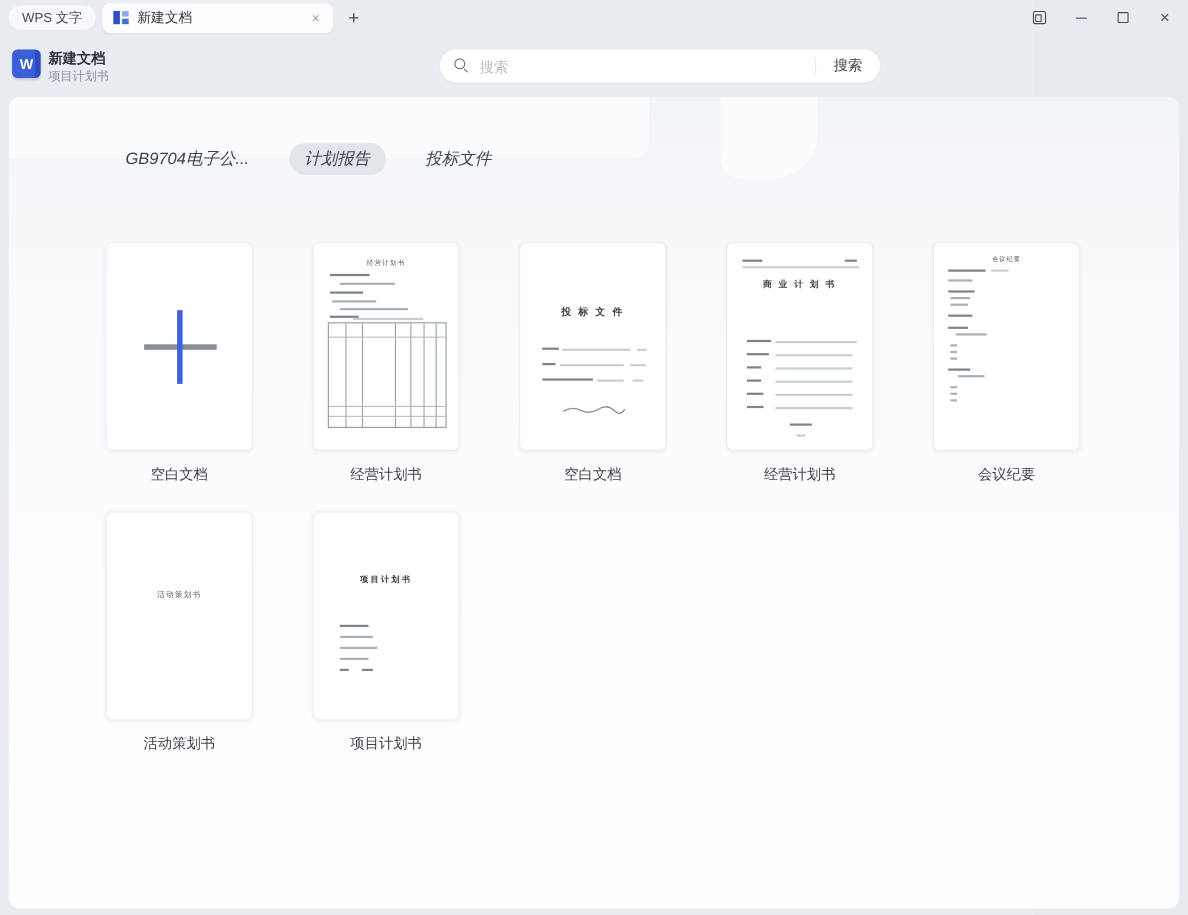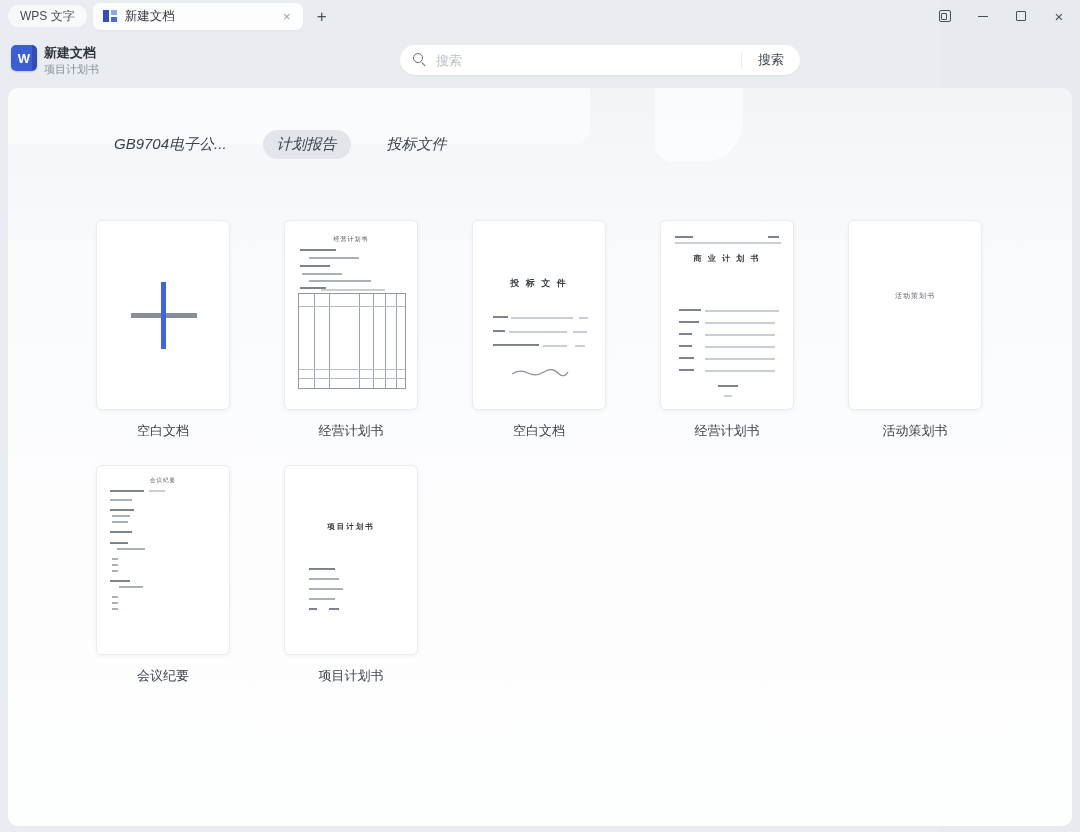--- a/index.html
+++ b/index.html
@@ -218,29 +218,20 @@
             <span class="ln dk" style="left:57px;top:164px;width:20px;"></span>
             <span class="ln lt" style="left:63px;top:174px;width:8px;"></span>
           </div>
         </div>
         <div class="card-label">经营计划书</div>
       </div>
 
       <div class="cell">
         <div class="card">
           <div class="thumb">
-            <div class="tt" style="left:0;right:0;top:70px;text-align:center;font-size:7px;letter-spacing:1px;color:#5a6069;">活动策划书</div>
-          </div>
-        </div>
-        <div class="card-label">活动策划书</div>
-      </div>
-
-      <div class="cell">
-        <div class="card">
-          <div class="thumb">
             <div class="tt" style="left:0;right:0;top:11px;text-align:center;font-size:5.5px;letter-spacing:1px;">会议纪要</div>
             <span class="ln dk" style="left:13px;top:24px;width:34px;"></span>
             <span class="ln lt" style="left:52px;top:24px;width:16px;"></span>
             <span class="ln" style="left:13px;top:33px;width:22px;"></span>
             <span class="ln dk" style="left:13px;top:43px;width:24px;"></span>
             <span class="ln" style="left:15px;top:49px;width:18px;"></span>
             <span class="ln" style="left:15px;top:55px;width:16px;"></span>
             <span class="ln dk" style="left:13px;top:65px;width:22px;"></span>
             <span class="ln dk" style="left:13px;top:76px;width:18px;"></span>
             <span class="ln" style="left:20px;top:82px;width:28px;"></span>
@@ -253,20 +244,29 @@
             <span class="ln" style="left:15px;top:136px;width:6px;"></span>
             <span class="ln" style="left:15px;top:142px;width:6px;"></span>
           </div>
         </div>
         <div class="card-label">会议纪要</div>
       </div>
 
       <div class="cell">
         <div class="card">
           <div class="thumb">
+            <div class="tt" style="left:0;right:0;top:70px;text-align:center;font-size:7px;letter-spacing:1px;color:#5a6069;">活动策划书</div>
+          </div>
+        </div>
+        <div class="card-label">活动策划书</div>
+      </div>
+
+      <div class="cell">
+        <div class="card">
+          <div class="thumb">
             <div class="tt" style="left:0;right:0;top:56px;text-align:center;font-size:7.5px;font-weight:bold;letter-spacing:2px;color:#3a3f46;">项目计划书</div>
             <span class="ln dk" style="left:24px;top:102px;width:26px;"></span>
             <span class="ln" style="left:24px;top:112px;width:30px;"></span>
             <span class="ln" style="left:24px;top:122px;width:34px;"></span>
             <span class="ln" style="left:24px;top:132px;width:26px;"></span>
             <span class="ln dk" style="left:24px;top:142px;width:8px;"></span>
             <span class="ln dk" style="left:44px;top:142px;width:10px;"></span>
           </div>
         </div>
         <div class="card-label">项目计划书</div>

